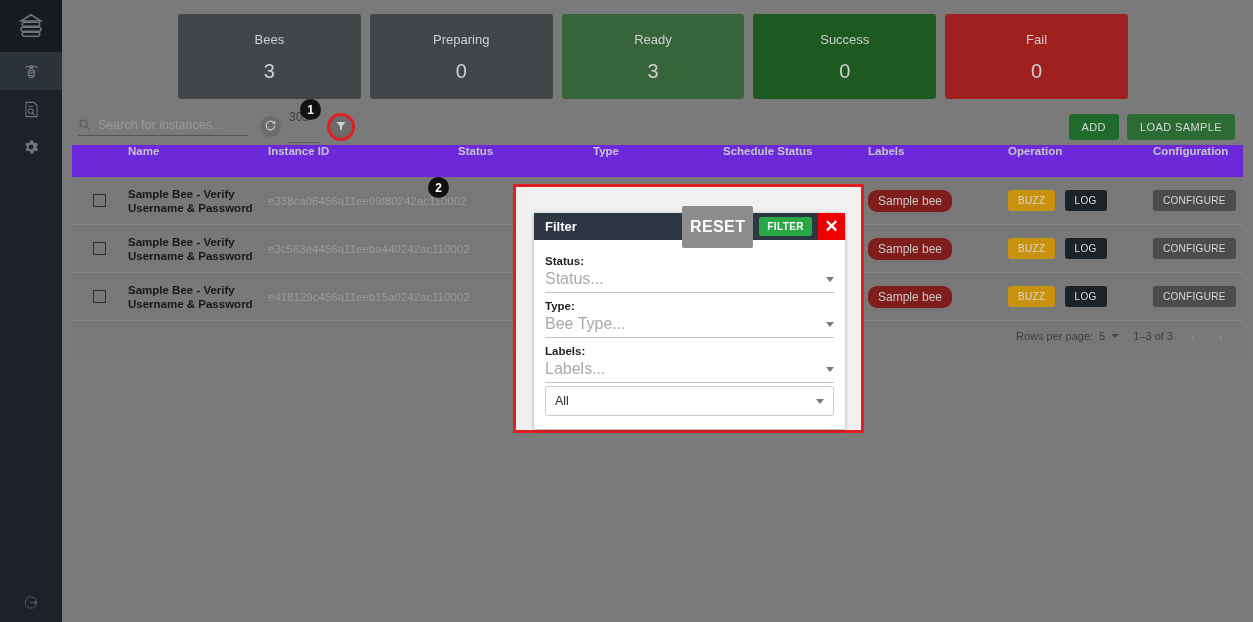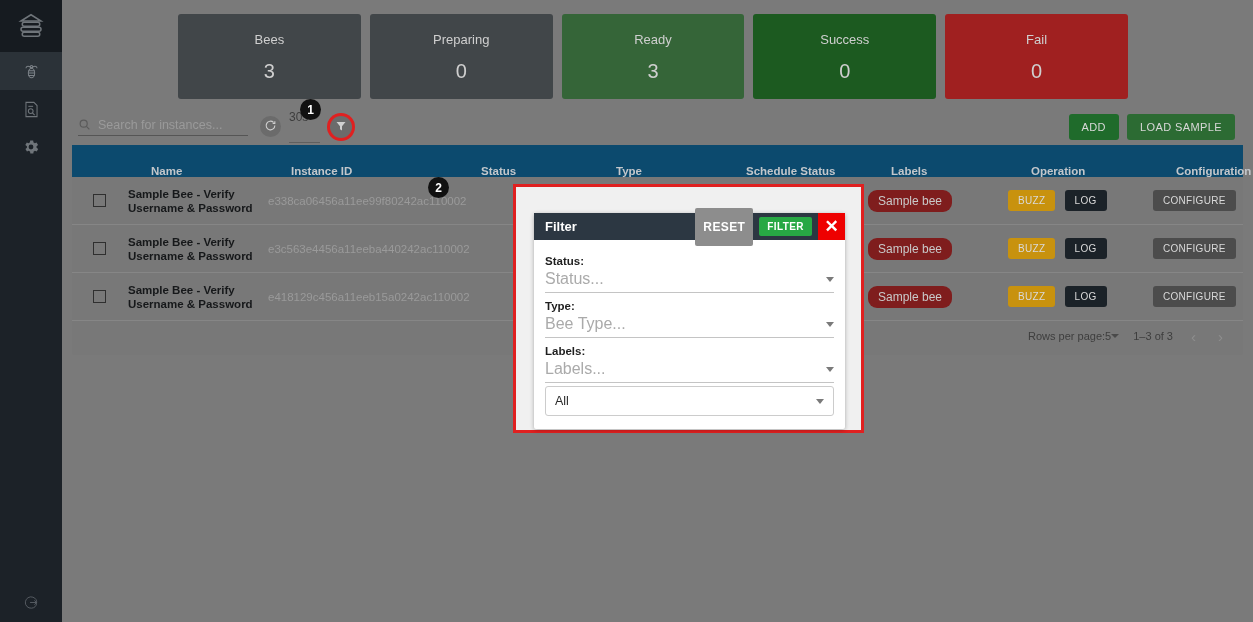--- a/index.html
+++ b/index.html
@@ -119,23 +119,23 @@
   .btn-green.outline { background: #2c6b33; margin-left: 8px; margin-right: 8px; }
 
   
   .table-card {
     position: absolute; left: 10px; top: 145px;
     width: 1171px; height: 210px;
     background: #787878;
     border-radius: 2px;
   }
   .thead {
-    height: 32px; background: #0c4a6e;
-    display: flex; align-items: flex-end;
-    color: #c3c7cb; font-size: 11.5px; font-weight: bold; padding-left: 23px;
+    height: 32px; background: #6d28d9;
+    display: flex; align-items: flex-start;
+    color: #c3c7cb; font-size: 11.5px; font-weight: bold;
   }
   .col-chk   { width: 56px; flex: none; }
   .col-name  { width: 140px; flex: none; }
   .col-iid   { width: 190px; flex: none; }
   .col-stat  { width: 135px; flex: none; }
   .col-type  { width: 130px; flex: none; }
   .col-sched { width: 145px; flex: none; }
   .col-lbl   { width: 140px; flex: none; }
   .col-op    { width: 145px; flex: none; }
   .col-cfg   { flex: 1; }
@@ -172,21 +172,21 @@
   }
   .btn-buzz { background: #c8920e; }
   .btn-log  { background: #1b2228; margin-left: 6px; }
   .btn-cfg  { background: #4c4c4c; }
 
   .tfoot {
     height: 30px; display: flex; align-items: center;
     justify-content: flex-end; padding-right: 16px;
     font-size: 11px; color: #3e3e3e; gap: 14px;
   }
-  .rpp { display: flex; align-items: center; }
+  .rpp { display: flex; align-items: center; gap: 6px; }
   .pager-arrow { color: #8e8e8e; font-size: 15px; cursor: pointer; padding: 0 4px; }
 
   
   .dlg-outer {
     position: absolute; left: 451px; top: 184px;
     width: 351px; height: 249px;
     border: 3px solid #e02020;
     background: #f0f0f0;
     box-sizing: border-box;
   }
@@ -198,21 +198,21 @@
     border-radius: 2px;
   }
   .dlg-head {
     height: 27px; background: #2c3742;
     display: flex; align-items: center;
     padding-left: 11px;
   }
   .dlg-title { color: #fff; font-size: 13px; font-weight: bold; flex: 1; }
   .btn-reset {
     background: #8d8d8d; color: #fff; border: none;
-    font-size: 12px; font-weight: bold; letter-spacing: .4px;
+    font-size: 16px; font-weight: bold; letter-spacing: .4px;
     padding: 12px 8px; border-radius: 2px; cursor: pointer;
     font-family: "Liberation Sans", sans-serif;
   }
   .btn-filter {
     background: #27a844; color: #fff; border: none;
     font-size: 10px; font-weight: bold; letter-spacing: .4px;
     padding: 4px 8px; border-radius: 2px; cursor: pointer;
     margin-left: 6px; font-family: "Liberation Sans", sans-serif;
   }
   .btn-close {

